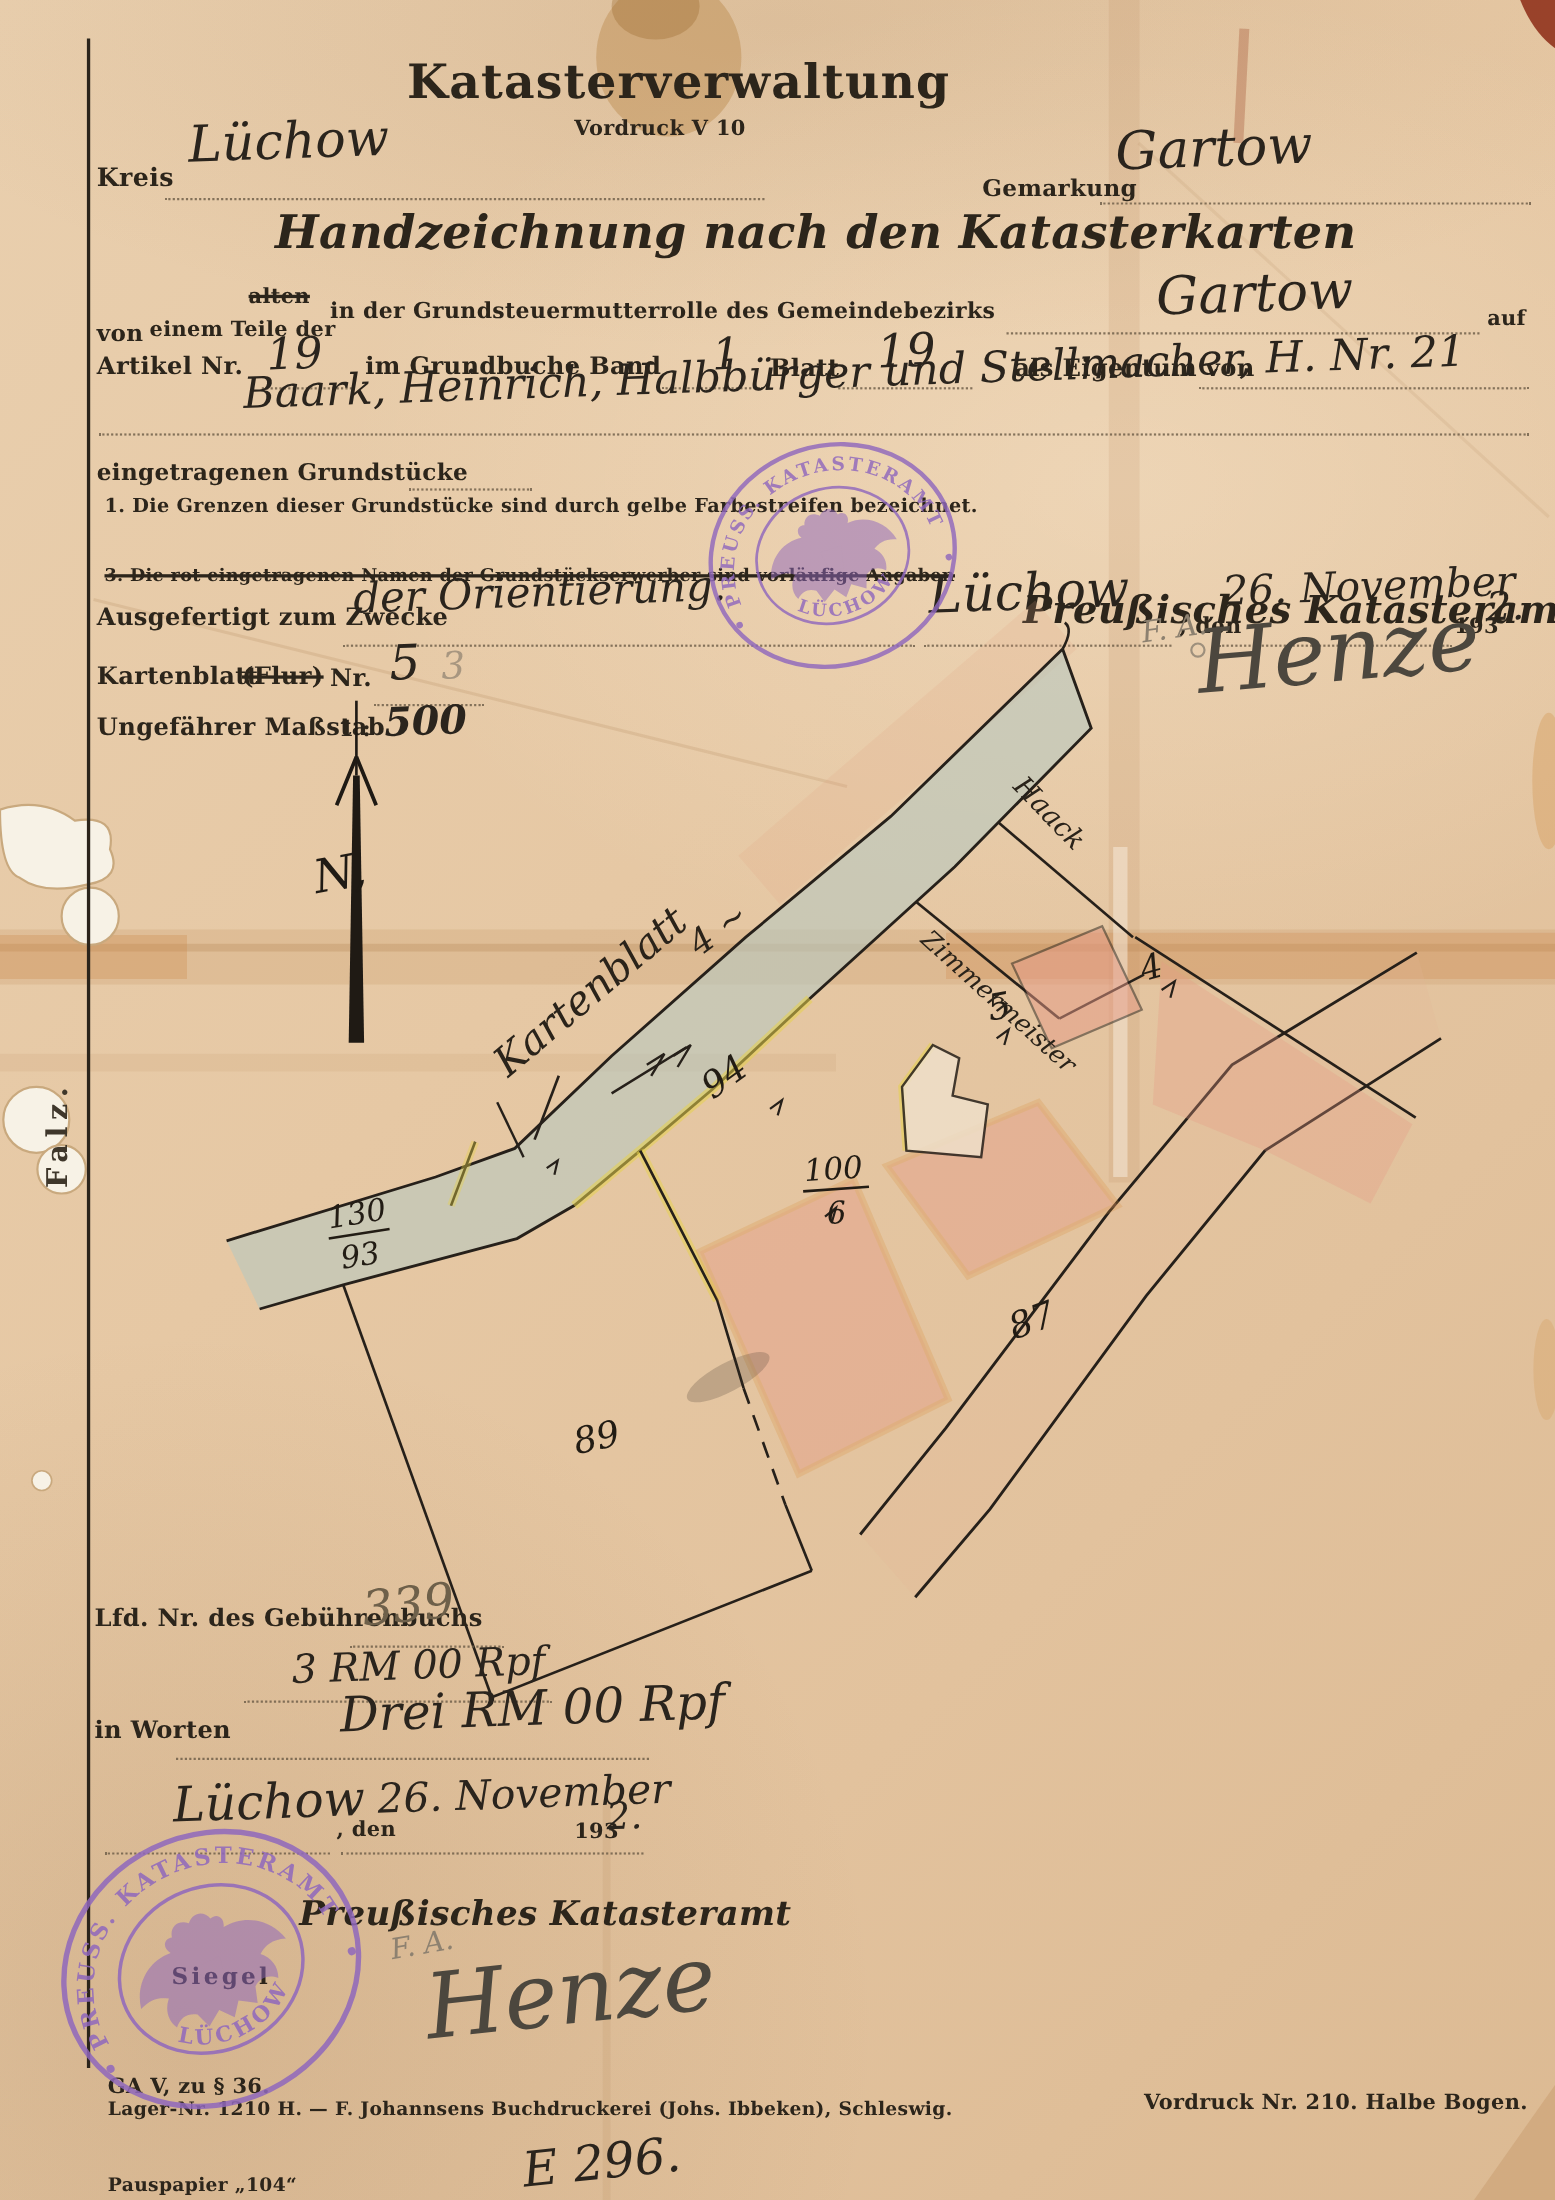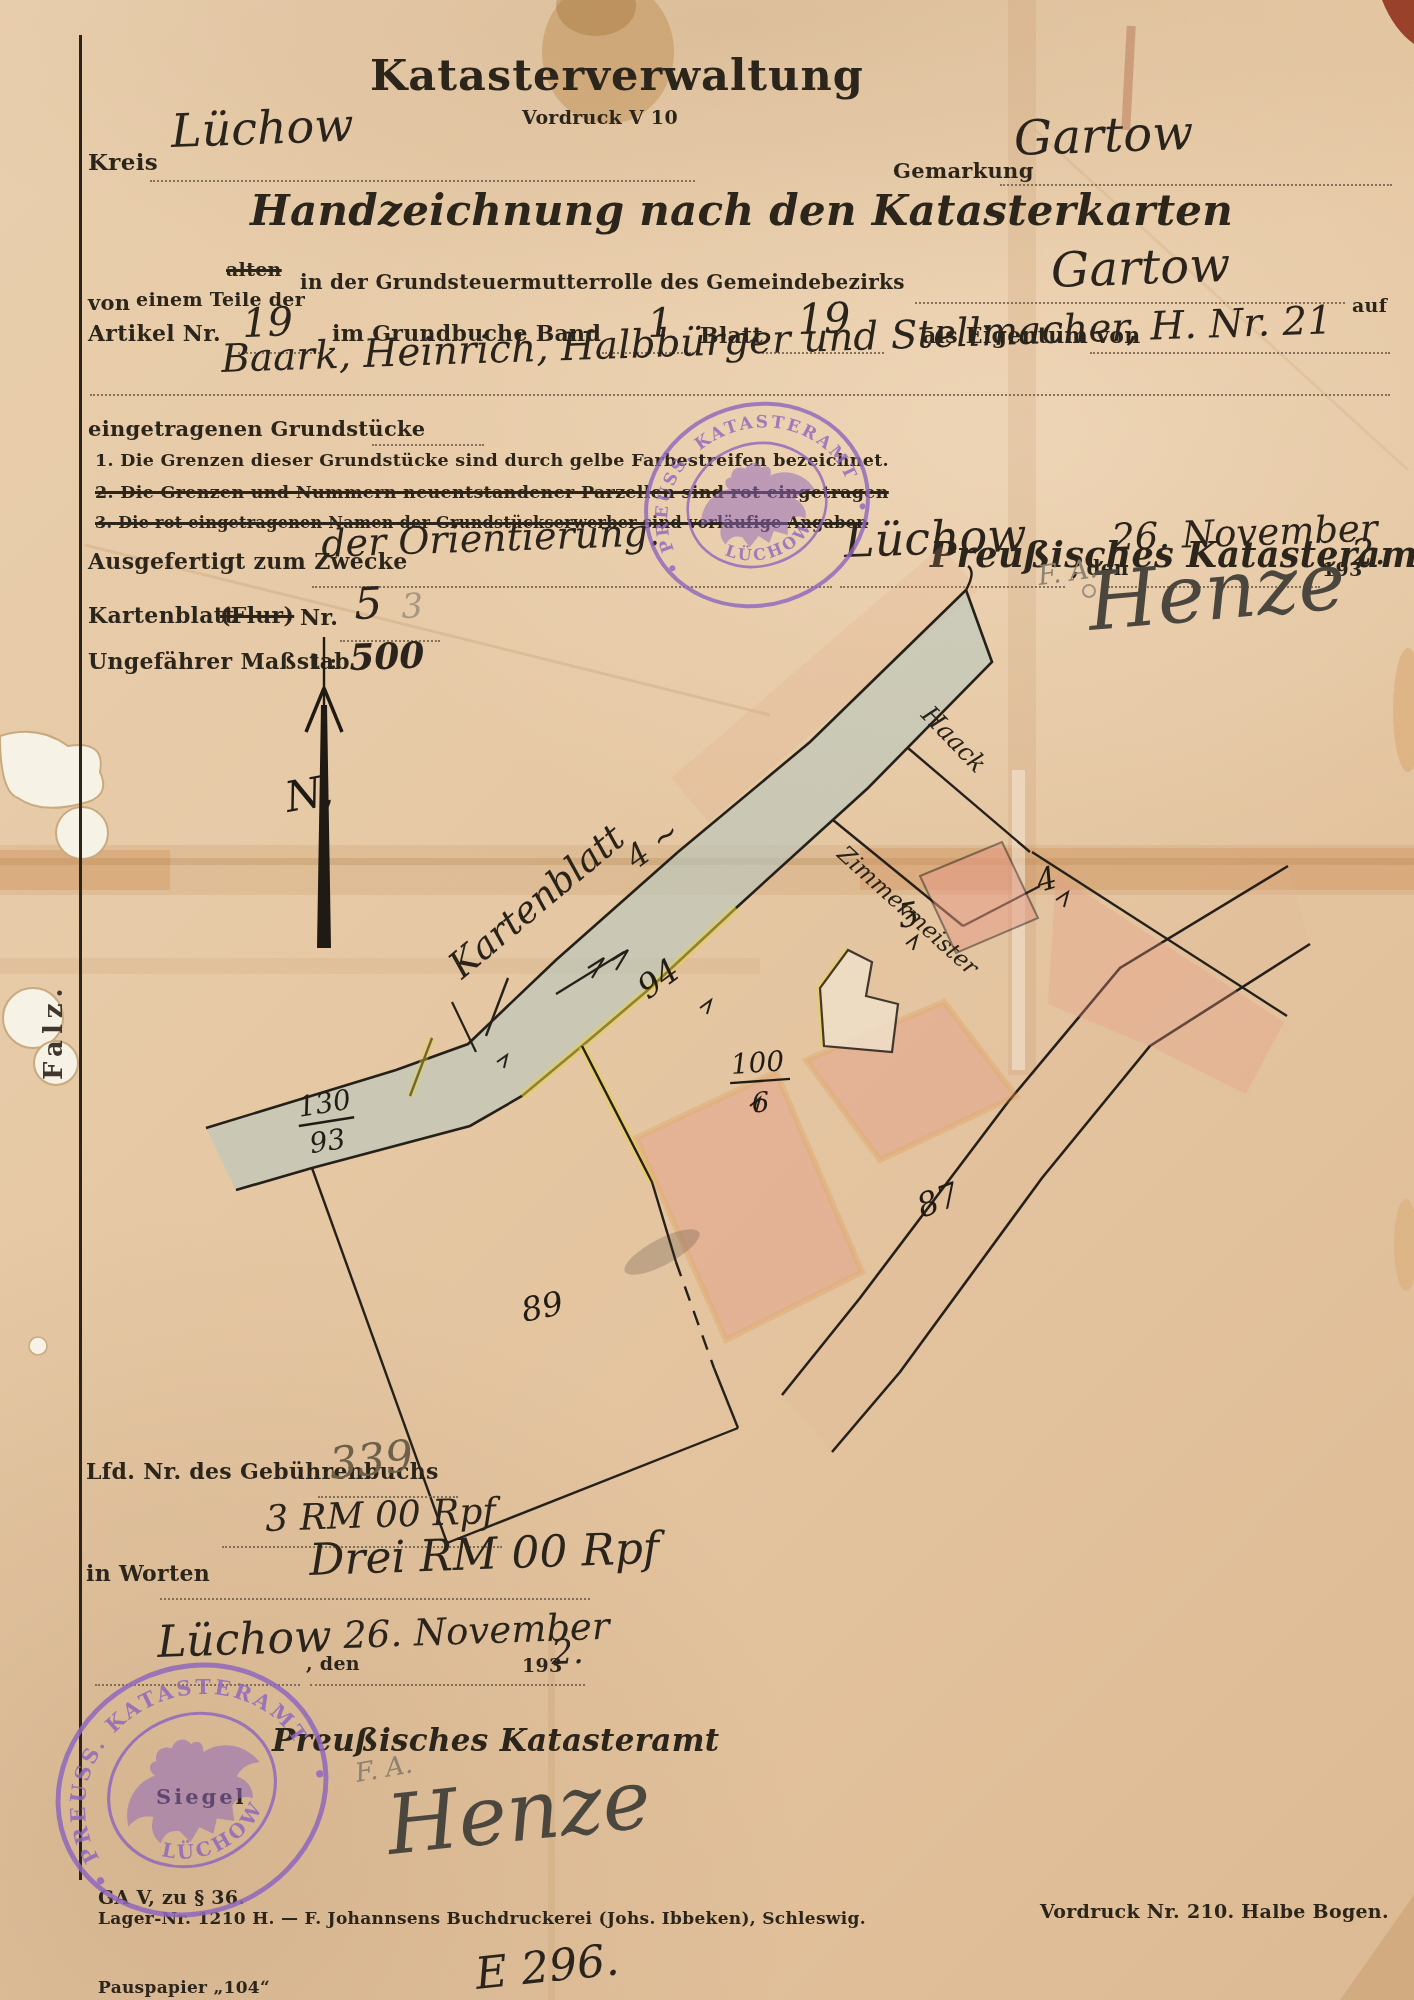--- a/index.html
+++ b/index.html
@@ -75,41 +75,40 @@
   <div class="abs dot" style="left:1000px;top:184px;width:392px;"></div>
 
   <div class="abs p" style="left:250px;top:186px;width:920px;text-align:center;font-size:42px;font-style:italic;">Handzeichnung nach den Katasterkarten</div>
 
   <div class="abs p" style="left:88px;top:290px;font-size:21px;">von</div>
   <div class="abs p strike" style="left:226px;top:258px;font-size:19px;">alten</div>
   <div class="abs p" style="left:136px;top:288px;font-size:19px;">einem Teile der</div>
   <div class="abs p" style="left:300px;top:270px;font-size:20px;">in der Grundsteuermutterrolle des Gemeindebezirks</div>
   <div class="abs hw" style="left:1052px;top:242px;font-size:48px;">Gartow</div>
   <div class="abs dot" style="left:915px;top:302px;width:430px;"></div>
-  <div class="abs p" style="left:1352px;top:278px;font-size:19px;margin-top:16px;">auf</div>
+  <div class="abs p" style="left:1352px;top:278px;font-size:19px;">auf</div>
 
   <div class="abs p" style="left:88px;top:320px;font-size:22px;">Artikel Nr.</div>
   <div class="abs hw" style="left:243px;top:300px;font-size:40px;">19</div>
   <div class="abs dot" style="left:238px;top:352px;width:82px;"></div>
   <div class="abs p" style="left:332px;top:320px;font-size:22px;">im Grundbuche Band</div>
   <div class="abs hw" style="left:648px;top:300px;font-size:40px;">1</div>
   <div class="abs dot" style="left:602px;top:352px;width:92px;"></div>
   <div class="abs p" style="left:700px;top:322px;font-size:22px;">Blatt</div>
   <div class="abs hw" style="left:798px;top:295px;font-size:42px;">19</div>
   <div class="abs dot" style="left:762px;top:352px;width:122px;"></div>
   <div class="abs p" style="left:922px;top:322px;font-size:22px;">als Eigentum von</div>
   <div class="abs dot" style="left:1090px;top:352px;width:300px;"></div>
 
   <div class="abs hw" style="left:222px;top:336px;font-size:39px;">Baark, Heinrich, Halbbürger und Stellmacher, H. Nr. 21</div>
   <div class="abs dot" style="left:90px;top:394px;width:1300px;"></div>
   <div class="abs p" style="left:88px;top:416px;font-size:21px;">eingetragenen Grundstücke</div>
   <div class="abs dot" style="left:372px;top:444px;width:112px;"></div>
 
   <div class="abs p" style="left:95px;top:450px;font-size:17.5px;font-weight:600;">1. Die Grenzen dieser Grundstücke sind durch gelbe Farbestreifen bezeichnet.</div>
-  <div class="abs p strike" style="left:95px;top:482px;font-size:17.5px;font-weight:600;">2. Die Grenzen und Nummern neuentstandener Parzellen sind rot eingetragen</div>
   <div class="abs p strike" style="left:95px;top:513px;font-size:16px;font-weight:600;">3. Die rot eingetragenen Namen der Grundstückserwerber sind vorläufige Angaben</div>
 
   <div class="abs p" style="left:88px;top:548px;font-size:22px;">Ausgefertigt zum Zwecke</div>
   <div class="abs hw" style="left:322px;top:522px;font-size:38px;">der Orientierung.</div>
   <div class="abs dot" style="left:312px;top:586px;width:520px;"></div>
   <div class="abs hw" style="left:845px;top:514px;font-size:46px;">Lüchow</div>
   <div class="abs dot" style="left:840px;top:586px;width:225px;"></div>
   <div class="abs p" style="left:1072px;top:556px;font-size:20px;">, den</div>
   <div class="abs hw" style="left:1112px;top:516px;font-size:37px;">26. November</div>
   <div class="abs dot" style="left:1108px;top:586px;width:212px;"></div>

